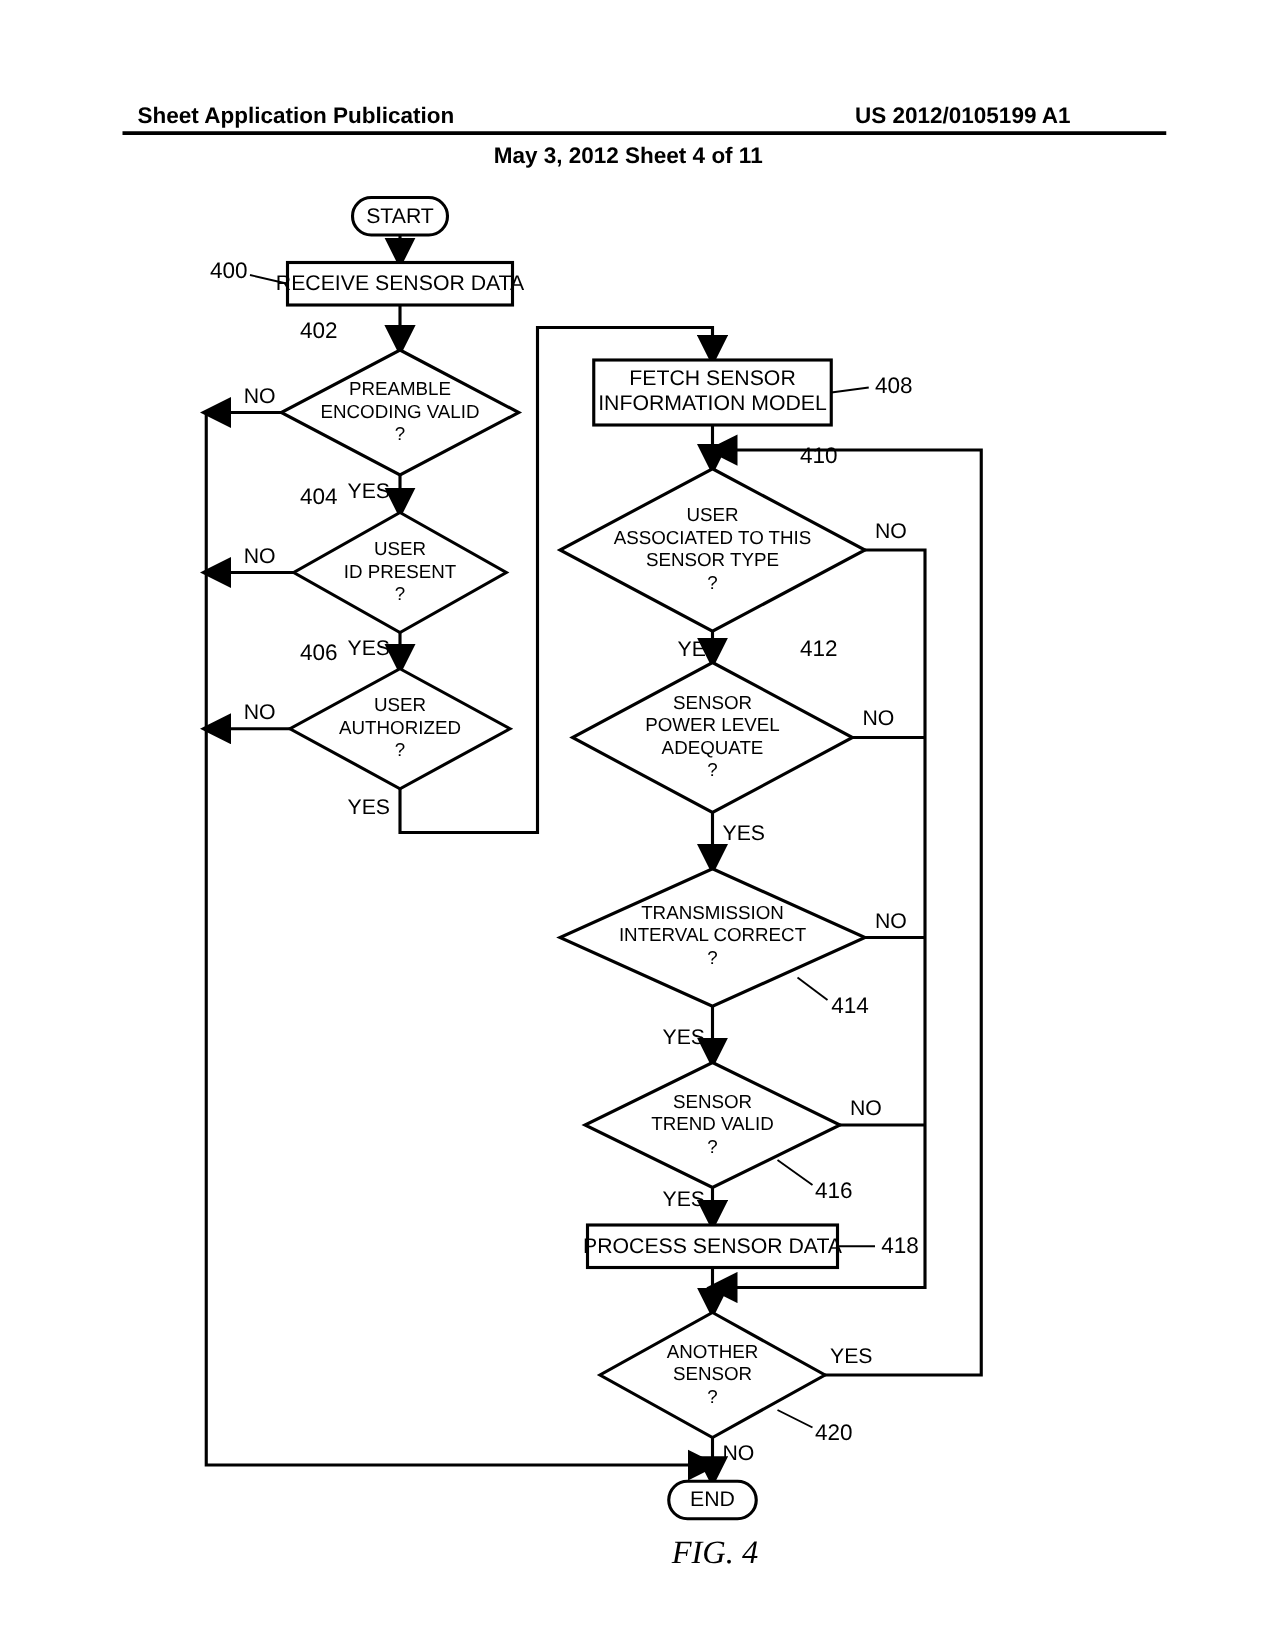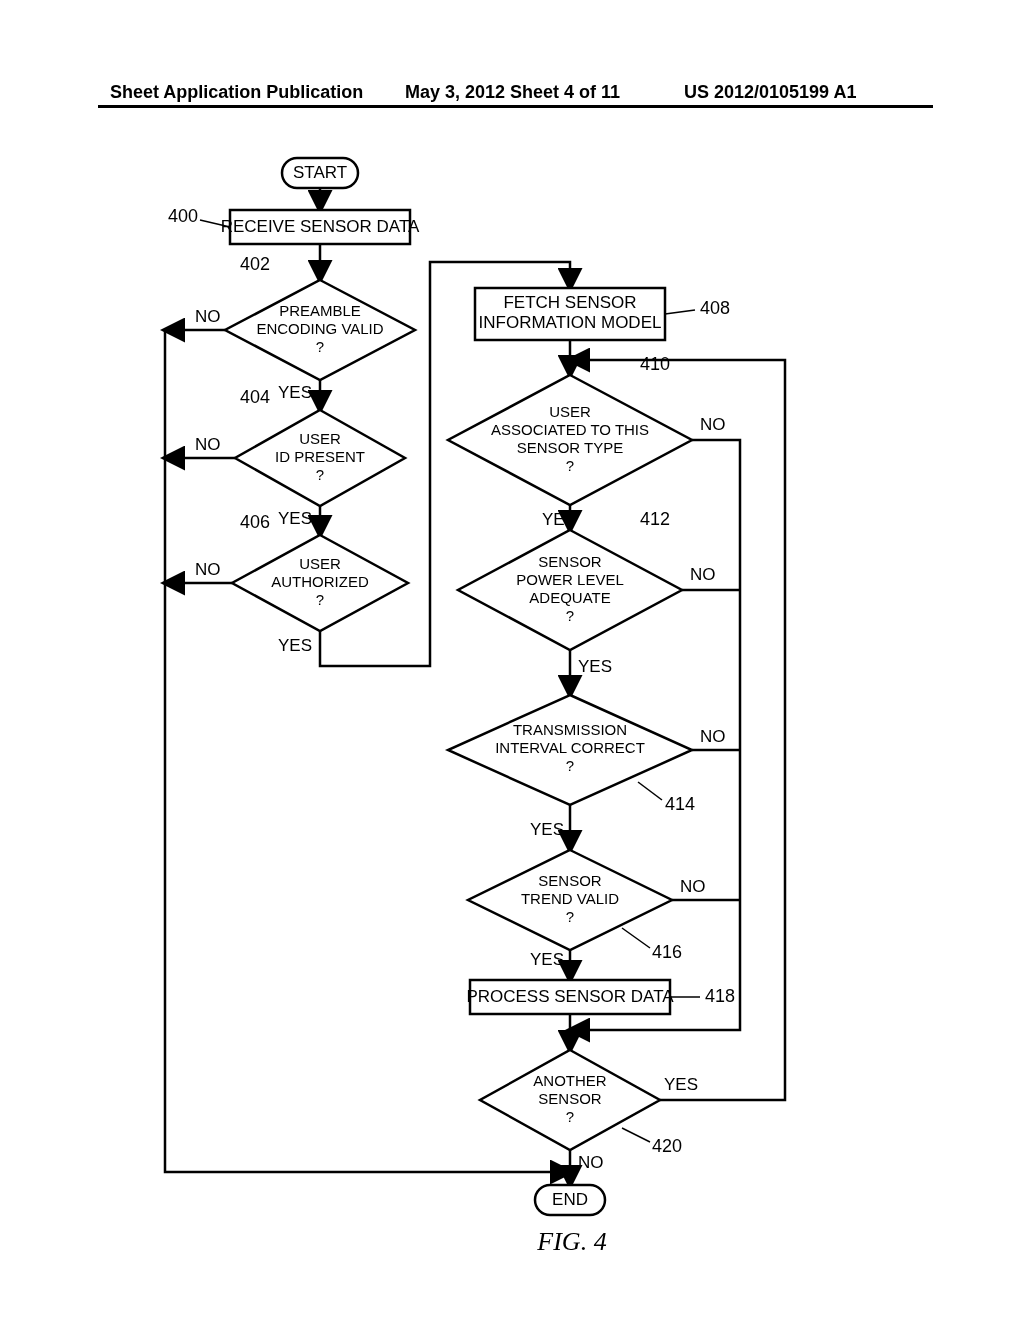--- a/index.html
+++ b/index.html
@@ -13,21 +13,21 @@
   }
   .header {
     position: absolute;
     top: 82px;
     left: 0;
     width: 1024px;
     font-weight: bold;
     font-size: 18px;
   }
   .header-left { position: absolute; left: 110px; }
-  .header-mid { position: absolute; left: 405px; }
+  .header-mid { position: absolute; left: 395px; margin-top: 32px; }
   .header-right { position: absolute; left: 684px; }
   .hr-line {
     position: absolute;
     top: 105px;
     left: 98px;
     width: 835px;
     height: 3px;
     background: #000;
   }
 

